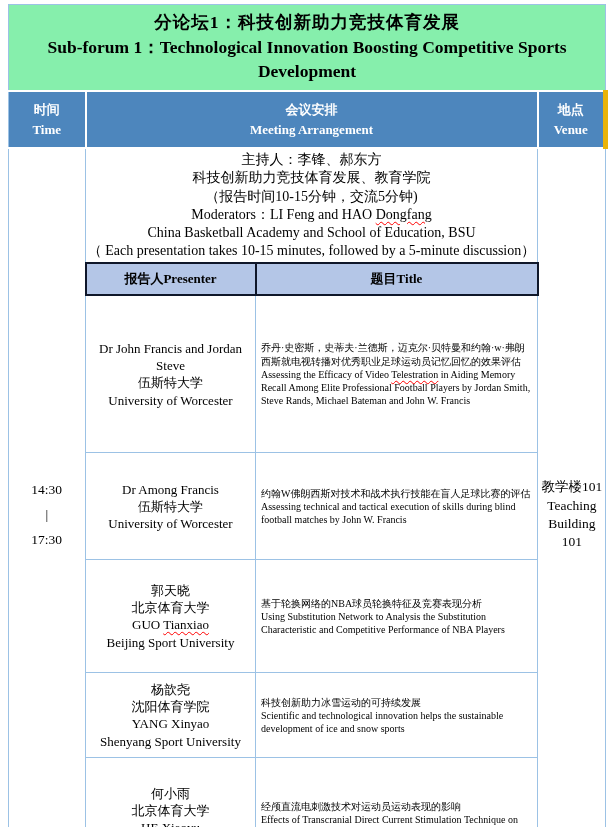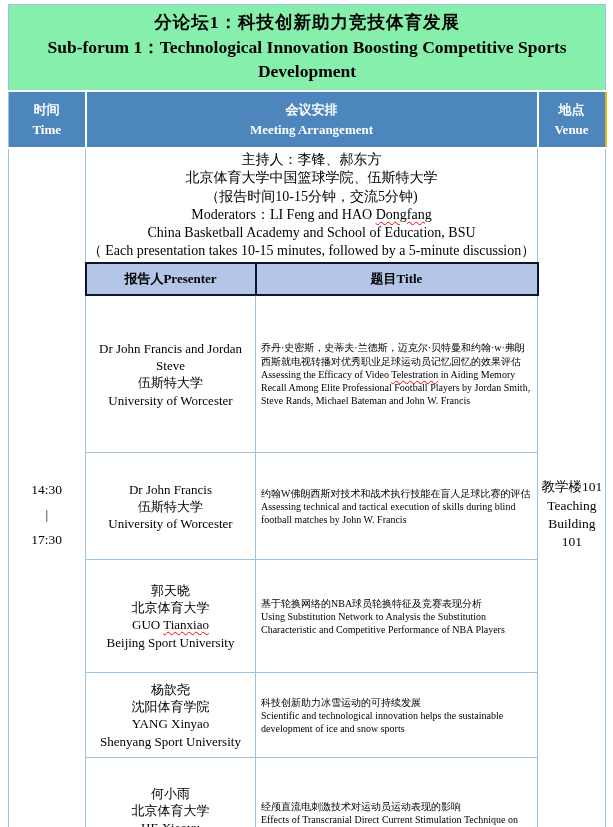--- a/index.html
+++ b/index.html
@@ -22,21 +22,21 @@
   .title-zh { font-size:17.5px; font-weight:bold; letter-spacing:1px; }
   .title-en { font-size:17.5px; font-weight:bold; margin-top:2px; line-height:1.35; }
 
   
   tr.hdr td {
     background:#4D86BD; color:#ffffff; font-weight:bold;
     font-size:13px; text-align:center; line-height:1.5;
     border:2px solid #ffffff; padding:8px 1px; height:36px;
   }
   tr.hdr td.first { border-left:1px solid #9CC2E5; }
-  tr.hdr td.last  { border-right:2px solid #eab308;text-align:center; }
+  tr.hdr td.last  { border-right:5px solid #eab308;text-align:center; }
 
   
   td.mod-cell { text-align:center; font-size:14px; line-height:1.3; height:98px; padding:2px 1px; }
   .mod-line6 { white-space:nowrap; }
 
   
   tr.subhdr td {
     background:#B4C6E7; font-weight:bold; font-size:13px; text-align:center;
     border:2px solid #0f172a; padding:4px 2px; height:22px;
   }
@@ -99,21 +99,21 @@
     </tr>
 
     <tr>
       <td rowspan="7" class="time-cell">
         <div>14:30</div>
         <div class="time-sep">|</div>
         <div>17:30</div>
       </td>
       <td colspan="2" class="mod-cell">
         <div>主持人：李锋、郝东方</div>
-        <div>北京体育大学中国篮球学院、伍斯特大学</div>
+        <div>科技创新助力竞技体育发展、教育学院</div>
         <div>（报告时间10-15分钟，交流5分钟)</div>
         <div><span>Moderators：LI Feng and HAO </span><span class="wavy">Dongfang</span></div>
         <div>China Basketball Academy and School of Education, BSU</div>
         <div class="mod-line6">（ Each presentation takes 10-15 minutes, followed by a 5-minute discussion）</div>
       </td>
       <td rowspan="7" class="venue-cell">
         <div>教学楼101</div>
         <div class="venue-en">Teaching Building 101</div>
       </td>
     </tr>
@@ -130,21 +130,21 @@
         <div>University of Worcester</div>
       </td>
       <td class="paper-cell body-row">
         <div>乔丹·史密斯，史蒂夫·兰德斯，迈克尔·贝特曼和约翰·w·弗朗西斯就电视转播对优秀职业足球运动员记忆回忆的效果评估</div>
         <div><span>Assessing the Efficacy of Video </span><span class="wavy">Telestration</span><span> in Aiding Memory Recall Among Elite Professional Football Players by Jordan Smith, Steve Rands, Michael Bateman and John W. Francis</span></div>
       </td>
     </tr>
 
     <tr class="r2">
       <td class="presenter-cell body-row">
-        <div>Dr John Francis</div>
+        <div>Dr Among Francis</div>
         <div>伍斯特大学</div>
         <div>University of Worcester</div>
       </td>
       <td class="paper-cell body-row">
         <div>约翰W佛朗西斯对技术和战术执行技能在盲人足球比赛的评估</div>
         <div>Assessing technical and tactical execution of skills during blind football matches by John W. Francis</div>
       </td>
     </tr>
 
     <tr class="r3">

